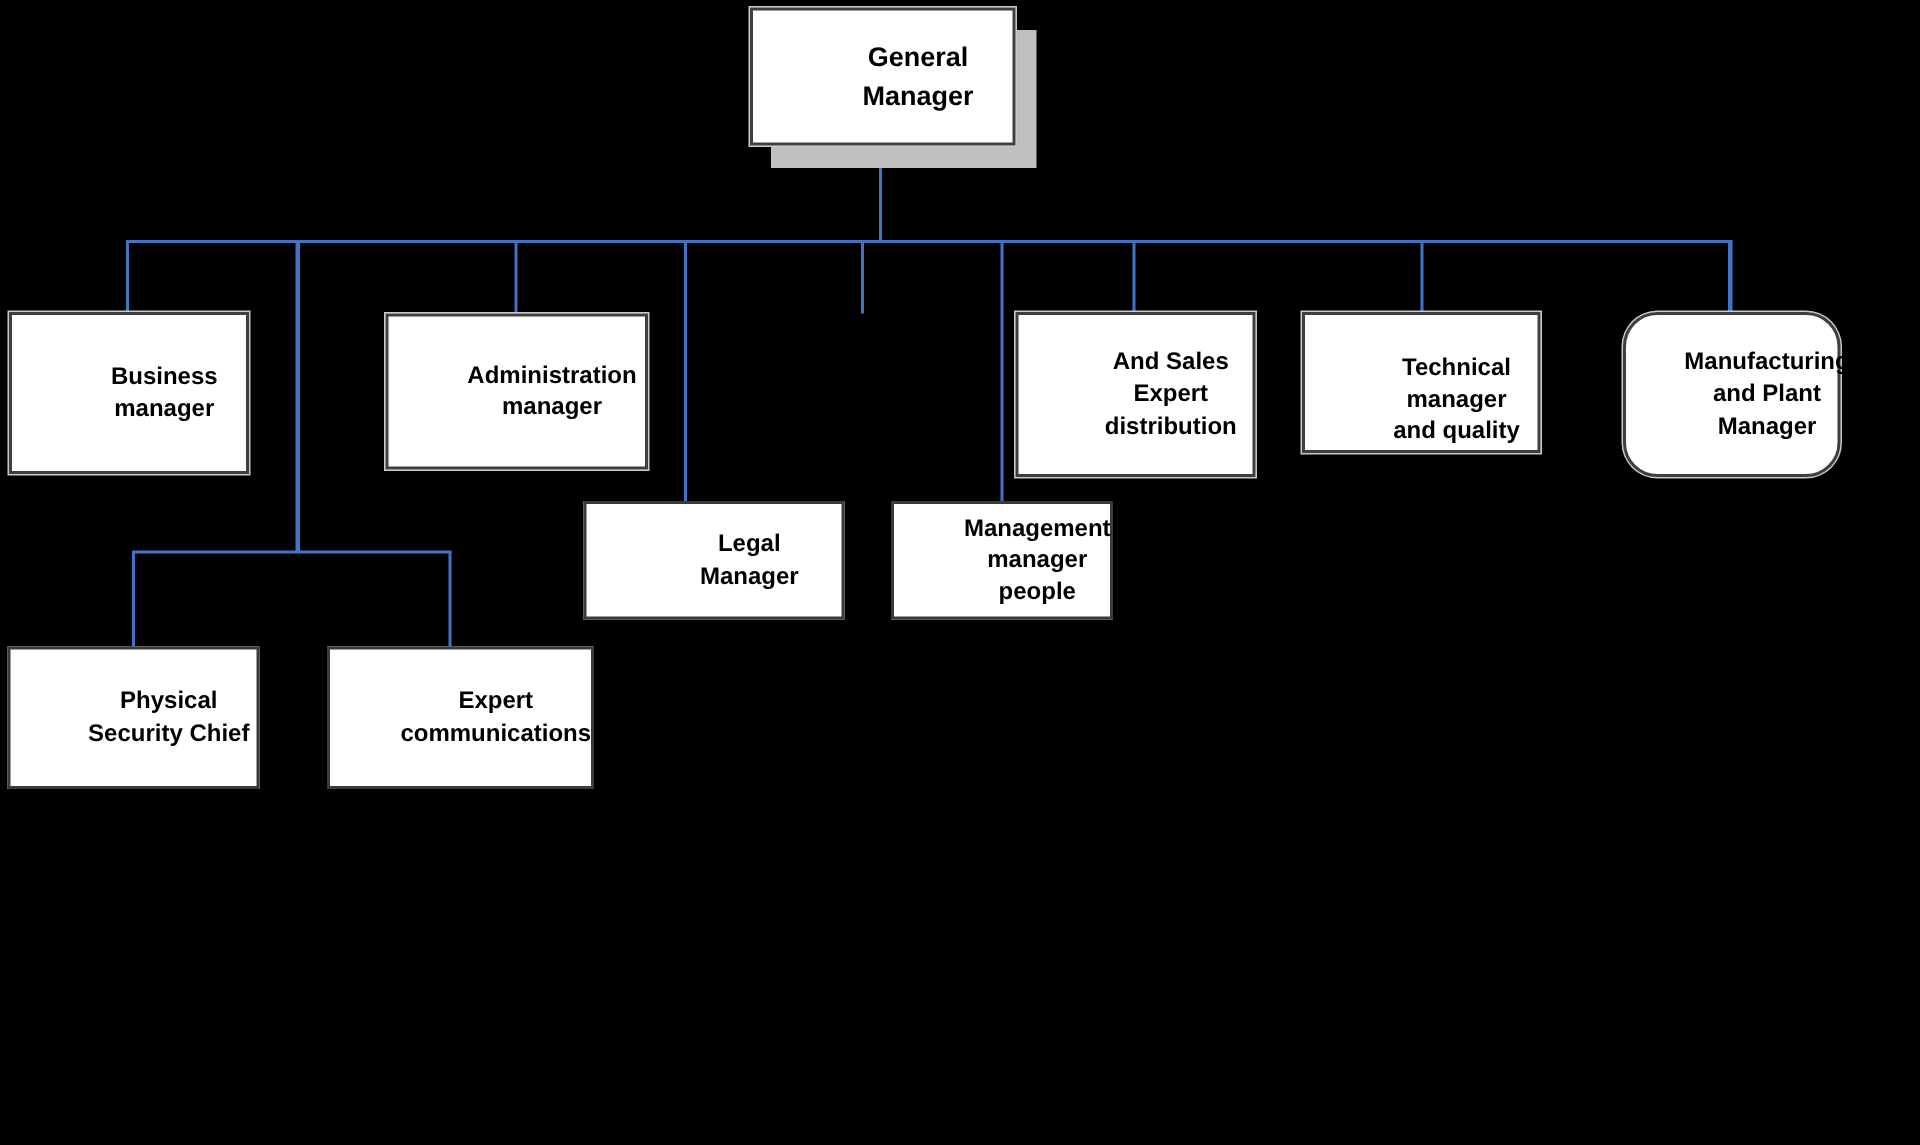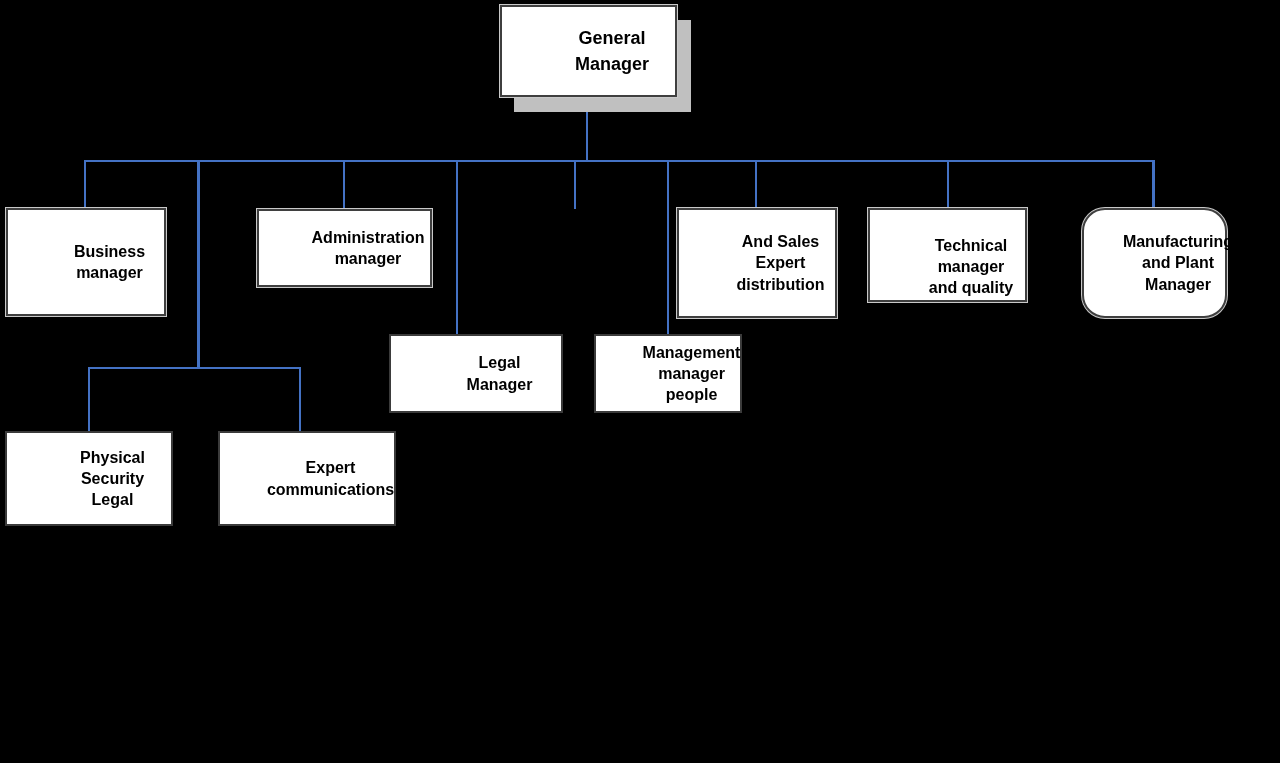--- a/index.html
+++ b/index.html
@@ -74,21 +74,21 @@
 
   <div class="node root" style="left:500px; top:5px; width:177px; height:92px;">
     <span class="label">General
 Manager</span>
   </div>
 
   <div class="node" style="left:6px; top:208px; width:160px; height:108px;">
     <span class="label">Business
 manager</span>
   </div>
-  <div class="node" style="left:257px; top:209px; width:175px; height:78px;">
+  <div class="node" style="left:257px; top:209px; width:175px; height:104px;">
     <span class="label">Administration
 manager</span>
   </div>
   <div class="node" style="left:677px; top:208px; width:160px; height:110px;">
     <span class="label">And Sales
 Expert
 distribution</span>
   </div>
   <div class="node" style="left:868px; top:208px; width:159px; height:94px;align-items:flex-end;">
     <span class="label">Technical
@@ -106,20 +106,20 @@
 Manager</span>
   </div>
   <div class="node plain" style="left:594px; top:334px; width:148px; height:79px;">
     <span class="label">Management
 manager
 people</span>
   </div>
 
   <div class="node plain" style="left:5px; top:431px; width:168px; height:95px;">
     <span class="label">Physical
-Security Legal</span>
+Security Chief</span>
   </div>
   <div class="node plain" style="left:218px; top:431px; width:178px; height:95px;">
     <span class="label">Expert
 communications</span>
   </div>
 
 </div>
 
 </body></html>

